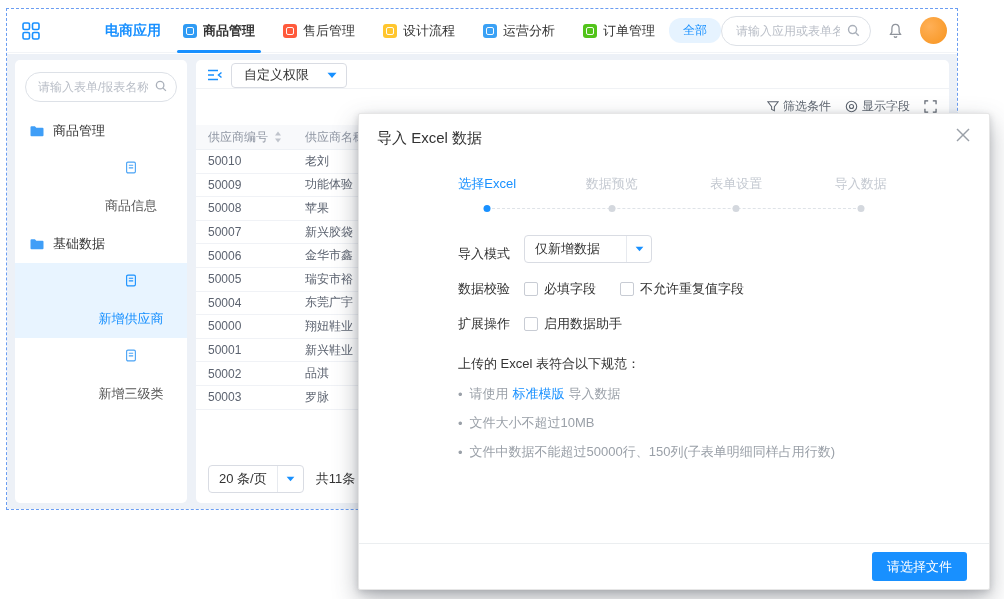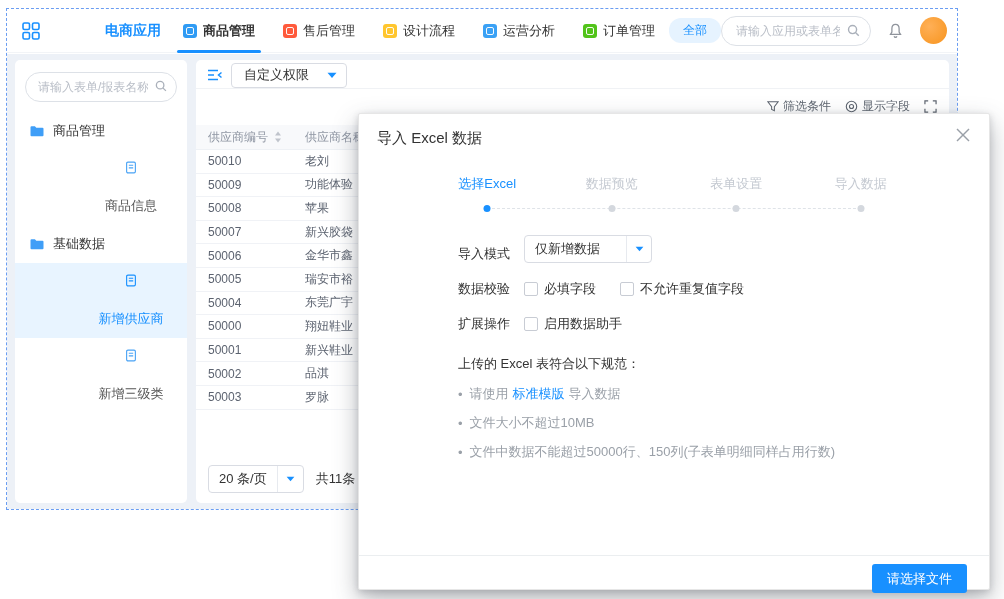--- a/index.html
+++ b/index.html
@@ -101,21 +101,21 @@
   .f-select .fs-val { flex:1; padding-left:10px; white-space:nowrap; }
   .f-select .fs-caret { width:25px; height:100%; border-left:1px solid #e7eaef;
     display:flex; align-items:center; justify-content:center; }
   .chk { display:flex; align-items:center; gap:6px; cursor:pointer; white-space:nowrap; }
   .chk + .chk { margin-left:24px; }
   .chk .box { width:14px; height:14px; border:1px solid #c8ccd4; border-radius:2px; background:#fff; }
   .rules-head { margin:22px 0 12px 0; color:#333; }
   .rule { display:flex; align-items:center; color:#9aa0a8; margin-bottom:11px; }
   .rule .bullet { color:#9aa0a8; margin-right:7px; }
   .rule a { color:#1890ff; text-decoration:none; cursor:pointer; margin:0 4px; }
-  .m-footer { position:absolute; left:0; right:0; bottom:0; height:34px; border-top:1px solid #ebeef0; }
+  .m-footer { position:absolute; left:0; right:0; bottom:0; height:46px; border-top:1px solid #ebeef0; }
   .m-footer .choose-btn { position:absolute; right:22px; top:8px; height:29px; padding:0 15px;
     background:#1890ff; color:#fff; border:none; border-radius:3px; font-size:13px;
     font-family:inherit; cursor:pointer; }
   svg { display:block; }
 </style>
 </head>
 <body>
 
 <div class="canvas">
 

